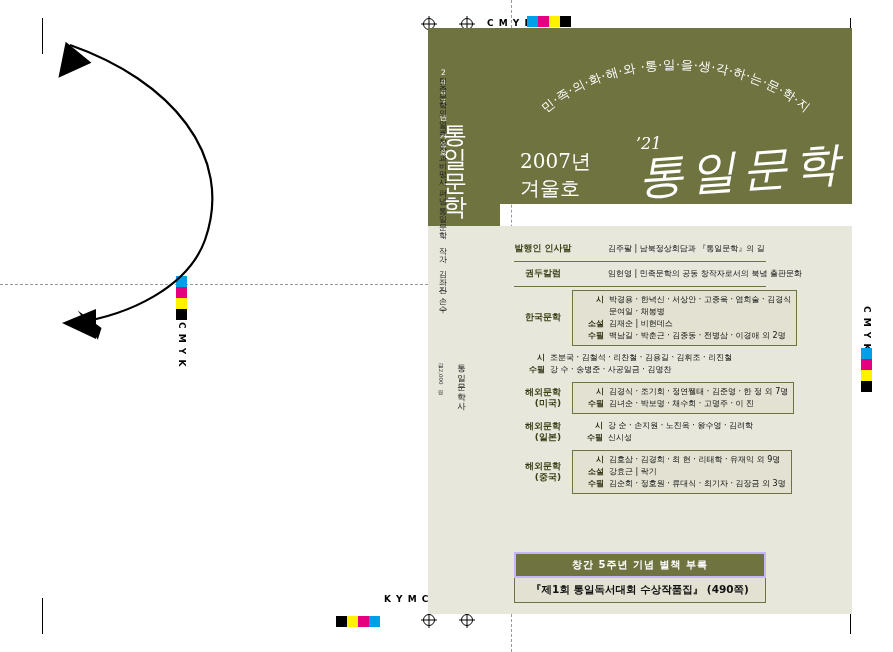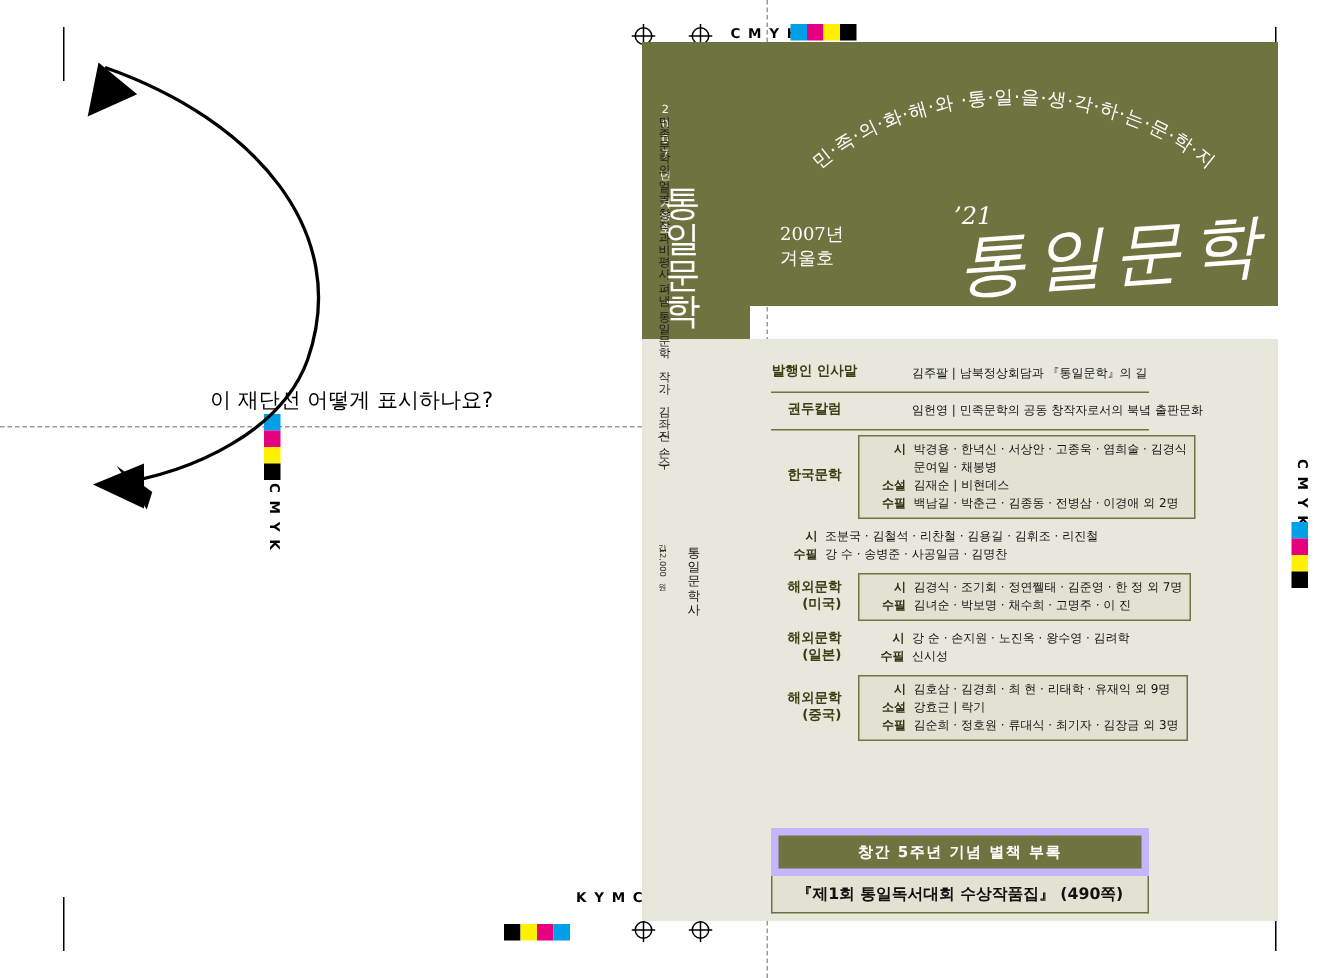--- a/index.html
+++ b/index.html
@@ -186,21 +186,21 @@
   .arc-wrap {
     position: absolute;
     left: 72px; top: 46px;
     width: 352px; height: 70px;
   }
   .arc-wrap svg { overflow: visible; }
   .year-block {
     position: absolute;
     left: 92px; top: 120px;
     color: #ffffff;
-    font-size: 12px;
+    font-size: 20px;
     line-height: 1.35;
     font-family: "DejaVu Serif", "Liberation Serif", serif;
   }
   .issue-21 {
     position: absolute;
     left: 208px; top: 106px;
     color: #ffffff;
     font-size: 16px;
     font-family: "DejaVu Serif", "Liberation Serif", serif;
     font-style: italic;
@@ -286,21 +286,21 @@
   }
   .appendix {
     position: absolute;
     left: 86px;
     top: 524px;
     width: 252px;
   }
   .appendix-head {
     background: #6f7340;
     color: #ffffff;
-    border: 5px solid #c4b5fd;
+    border: 2px solid #c4b5fd;
     text-align: center;
     font-size: 10px;
     font-weight: bold;
     padding: 4px 0;
     letter-spacing: 1px;
   }
   .appendix-body {
     background: #e2e1d2;
     border: 1px solid #6f7340;
     border-top: none;
@@ -384,21 +384,20 @@
     <div class="sw" style="background:#fff100"></div>
     <div class="sw" style="background:#000000"></div>
   </div>
 
   <svg class="arrow-svg" width="200" height="320" viewBox="0 0 200 320">
     <path d="M 30 20 C 130 55, 195 130, 165 215 C 148 262, 90 290, 35 298" fill="none" stroke="#000" stroke-width="2.2"></path>
     <polygon points="30,16 48,44 12,48" fill="#000" transform="rotate(-18 30 30)"></polygon>
     <polygon points="36,286 62,300 60,312" fill="#000" transform="rotate(8 40 298)"></polygon>
     <polygon points="22,298 56,284 56,314" fill="#000"></polygon>
   </svg>
-  <div class="annotation" style="left:140px; top:258px;">이 재단선 어떻게 표시하나요?</div>
 
   <div class="cover">
 
     <div class="spine-hdr"></div>
     <div class="spine-issue v-text">2007년 겨울호</div>
     <div class="spine-logo">
       <div style="font-size:24px; line-height:1.0;">통</div>
       <div style="font-size:24px; line-height:1.0;">일</div>
       <div style="font-size:24px; line-height:1.0;">문</div>
       <div style="font-size:24px; line-height:1.0;">학</div>

